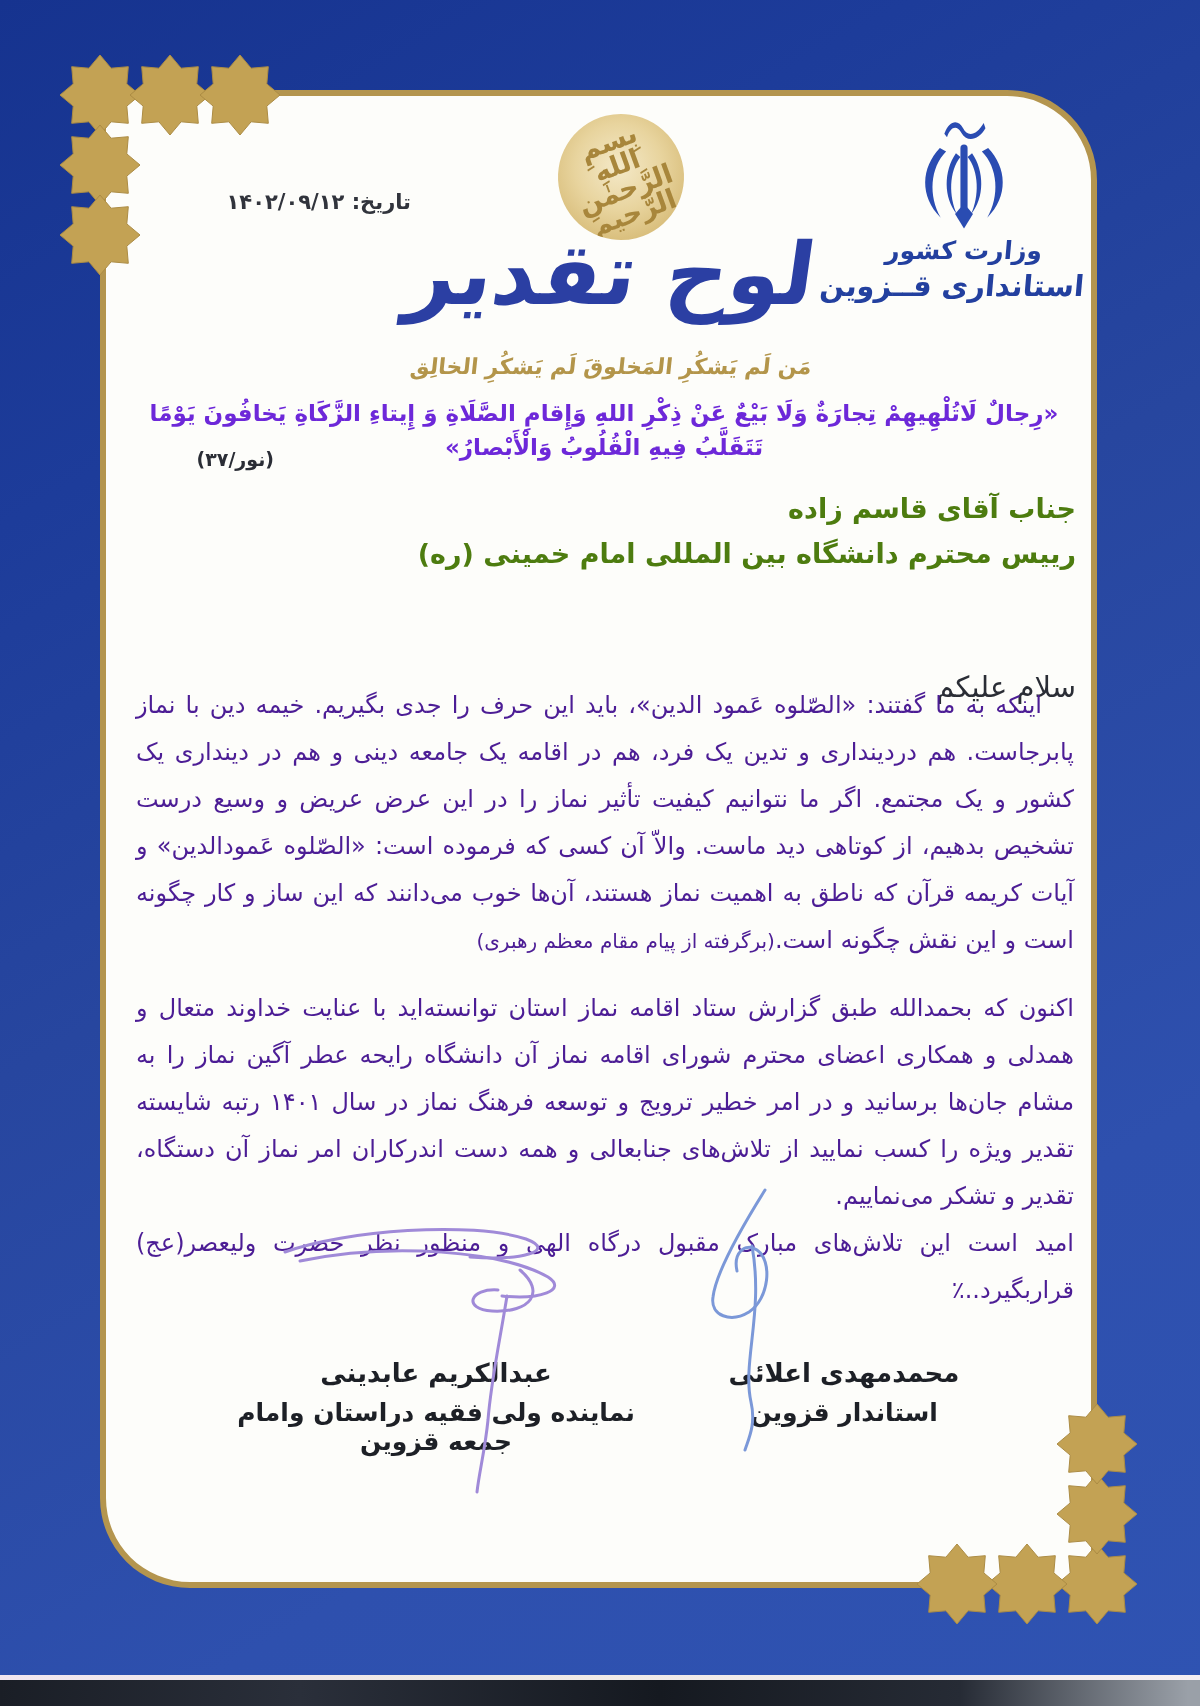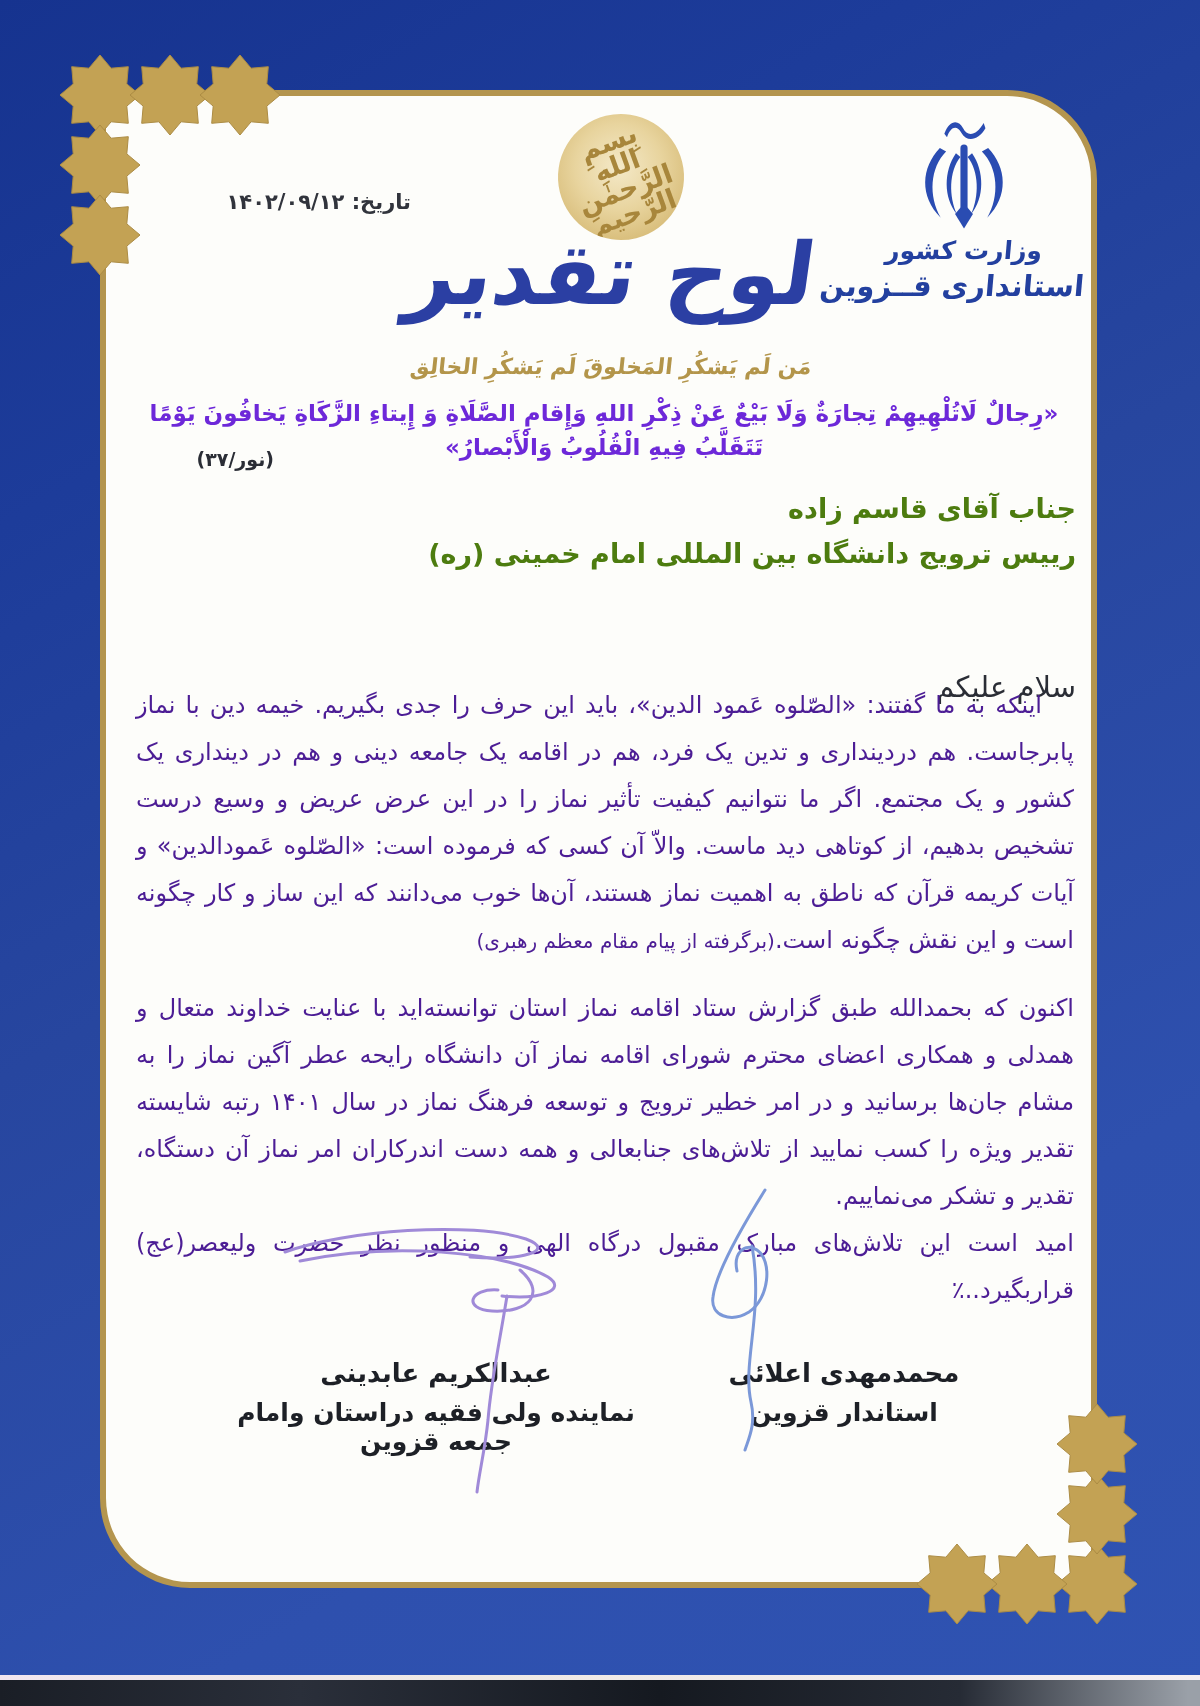--- a/index.html
+++ b/index.html
@@ -113,21 +113,21 @@
       </svg>
       <div class="rtl ministry">وزارت کشور</div>
       <div class="rtl governorate">استانداری قــزوین</div>
     </div>
 
     <div class="abs rtl verse">«رِجالٌ لَاتُلْهِيهِمْ تِجارَةٌ وَلَا بَيْعٌ عَنْ ذِكْرِ اللهِ وَإِقامِ الصَّلَاةِ وَ إِيتاءِ الزَّكَاةِ يَخافُونَ يَوْمًا تَتَقَلَّبُ فِيهِ الْقُلُوبُ وَالْأَبْصارُ»</div>
     <div class="abs rtl verse-ref">(نور/۳۷)</div>
 
     <div class="abs rtl recipient">
       <div>جناب آقای قاسم زاده</div>
-      <div>رییس ترویج دانشگاه بین المللی امام خمینی (ره)</div>
+      <div>رییس محترم دانشگاه بین المللی امام خمینی (ره)</div>
     </div>
 
     <div class="abs rtl greeting">سلام علیکم</div>
 
     <div class="abs rtl body-text">
       <p class="p1"><span>اینکه به ما گفتند: «الصّلوه عَمود الدین»، باید این حرف را جدی بگیریم. خیمه دین با نماز پابرجاست. هم دردینداری و تدین یک فرد، هم در اقامه یک جامعه دینی و هم در دینداری یک کشور و یک مجتمع. اگر ما نتوانیم کیفیت تأثیر نماز را در این عرض عریض و وسیع درست تشخیص بدهیم، از کوتاهی دید ماست. والاّ آن کسی که فرموده است: «الصّلوه عَمودالدین» و آیات کریمه قرآن که ناطق به اهمیت نماز هستند، آن‌ها خوب می‌دانند که این ساز و کار چگونه است و این نقش چگونه است.</span><span class="note">(برگرفته از پیام مقام معظم رهبری)</span></p>
       <p class="p2">اکنون که بحمدالله طبق گزارش ستاد اقامه نماز استان توانسته‌اید با عنایت خداوند متعال و همدلی و همکاری اعضای محترم شورای اقامه نماز آن دانشگاه رایحه عطر آگین نماز را به مشام جان‌ها برسانید و در امر خطیر ترویج و توسعه فرهنگ نماز در سال ۱۴۰۱ رتبه شایسته تقدیر ویژه را کسب نمایید از تلاش‌های جنابعالی و همه دست اندرکاران امر نماز آن دستگاه، تقدیر و تشکر می‌نماییم.</p>
       <p class="closing">امید است این تلاش‌های مبارک مقبول درگاه الهی و منظور نظر حضرت ولیعصر(عج) قراربگیرد..٪</p>
     </div>
 

